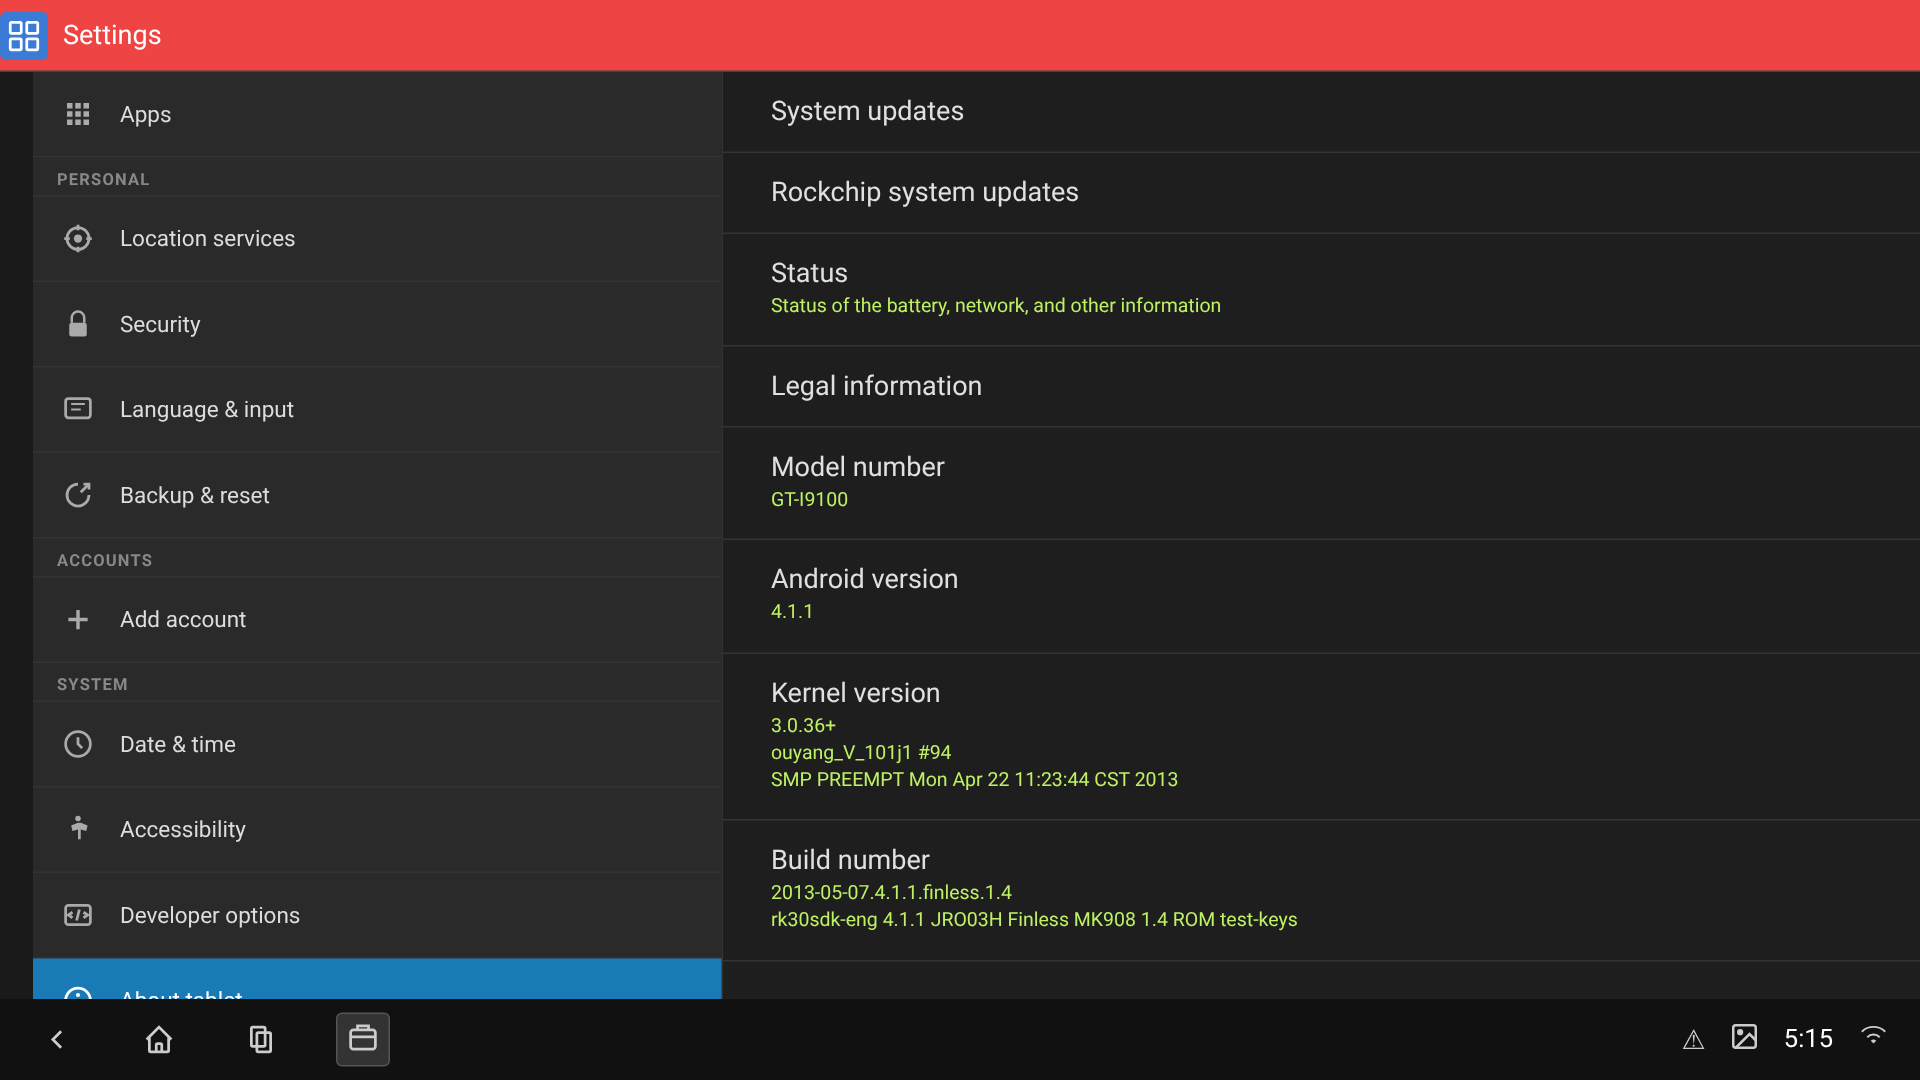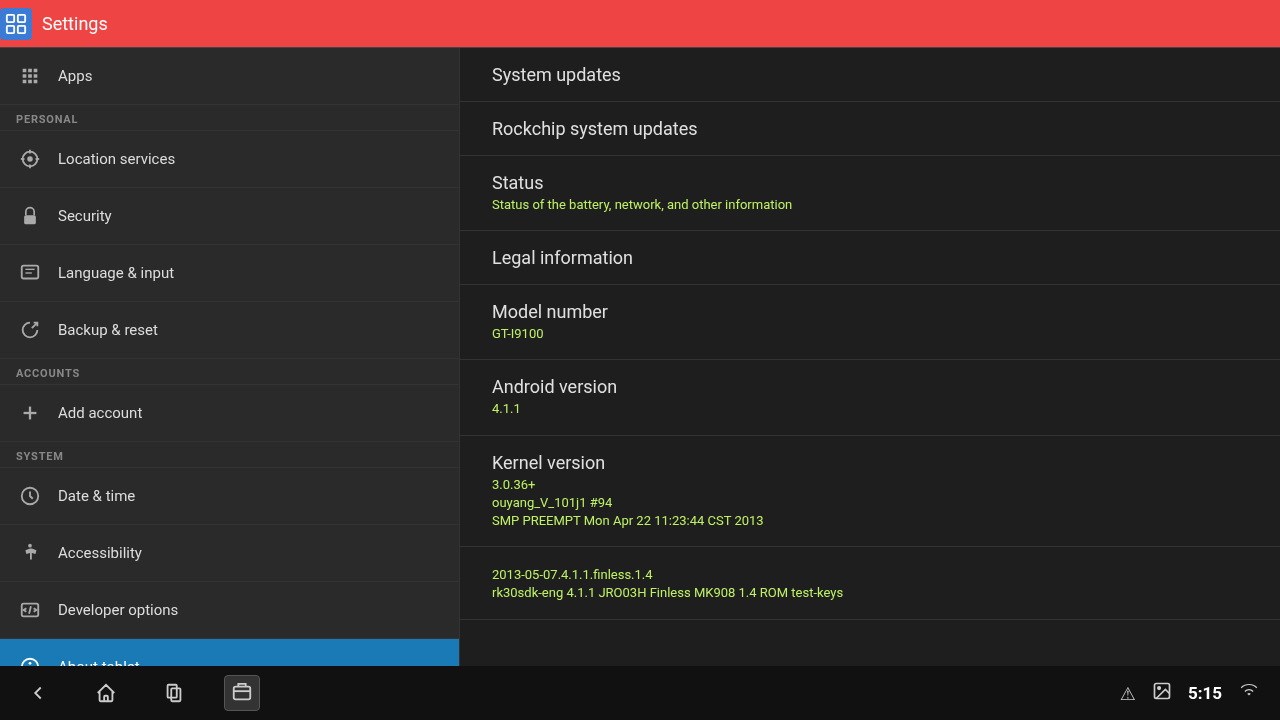--- a/index.html
+++ b/index.html
@@ -38,20 +38,21 @@
     #titlebar .title {
       font-size: 18px;
       color: #fff;
       font-weight: 400;
     }
 
     
     #main {
       display: flex;
       height: calc(720px - 48px - 54px);
+      margin-left: 22px;
     }
 
     
     #sidebar {
       width: 460px;
       background: #2a2a2a;
       overflow-y: auto;
       border-right: 1px solid #333;
     }
 
@@ -151,21 +152,21 @@
       border: 1px solid #555;
     }
     .nav-right {
       display: flex;
       align-items: center;
       gap: 16px;
     }
     .status-time {
       font-size: 17px;
       color: #fff;
-      font-weight: 700;
+      font-weight: 400;
     }
     .status-icon {
       color: #ccc;
       font-size: 18px;
     }
   </style>
 </head>
 <body>
 
 <div id="titlebar">
@@ -321,20 +322,21 @@
         <div class="content-title">Android version</div>
         <div class="content-sub" style="white-space: pre-line;">4.1.1</div>
       </div>
       <div class="content-item">
         <div class="content-title">Kernel version</div>
         <div class="content-sub" style="white-space: pre-line;">3.0.36+
 ouyang_V_101j1 #94
 SMP PREEMPT Mon Apr 22 11:23:44 CST 2013</div>
       </div>
       <div class="content-item">
+        <div class="content-title">Build number</div>
         <div class="content-sub" style="white-space: pre-line;">2013-05-07.4.1.1.finless.1.4
 rk30sdk-eng 4.1.1 JRO03H Finless MK908 1.4 ROM test-keys</div>
       </div>
     </div>
 
 </div>
 
 <div id="navbar">
   <div class="nav-left">
     <div class="nav-btn">

